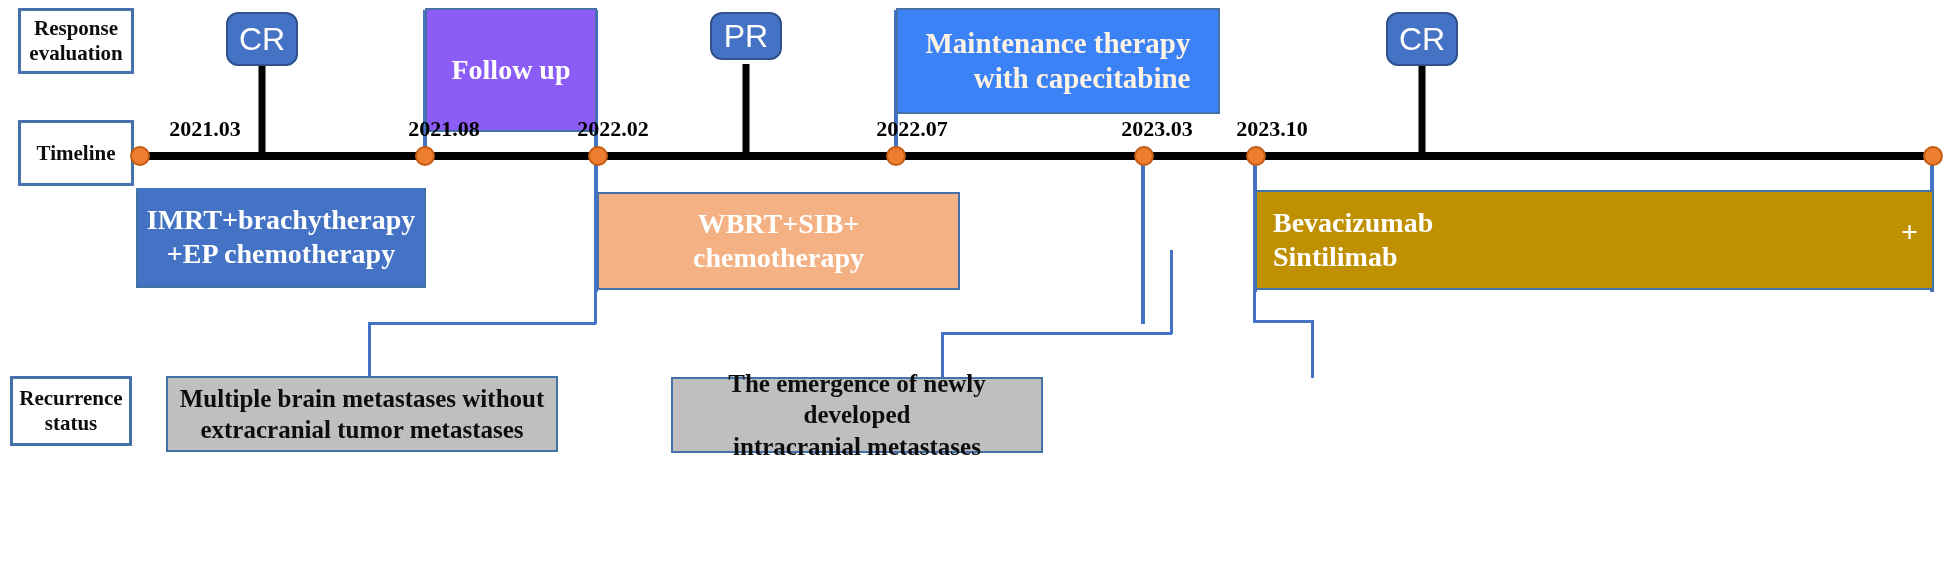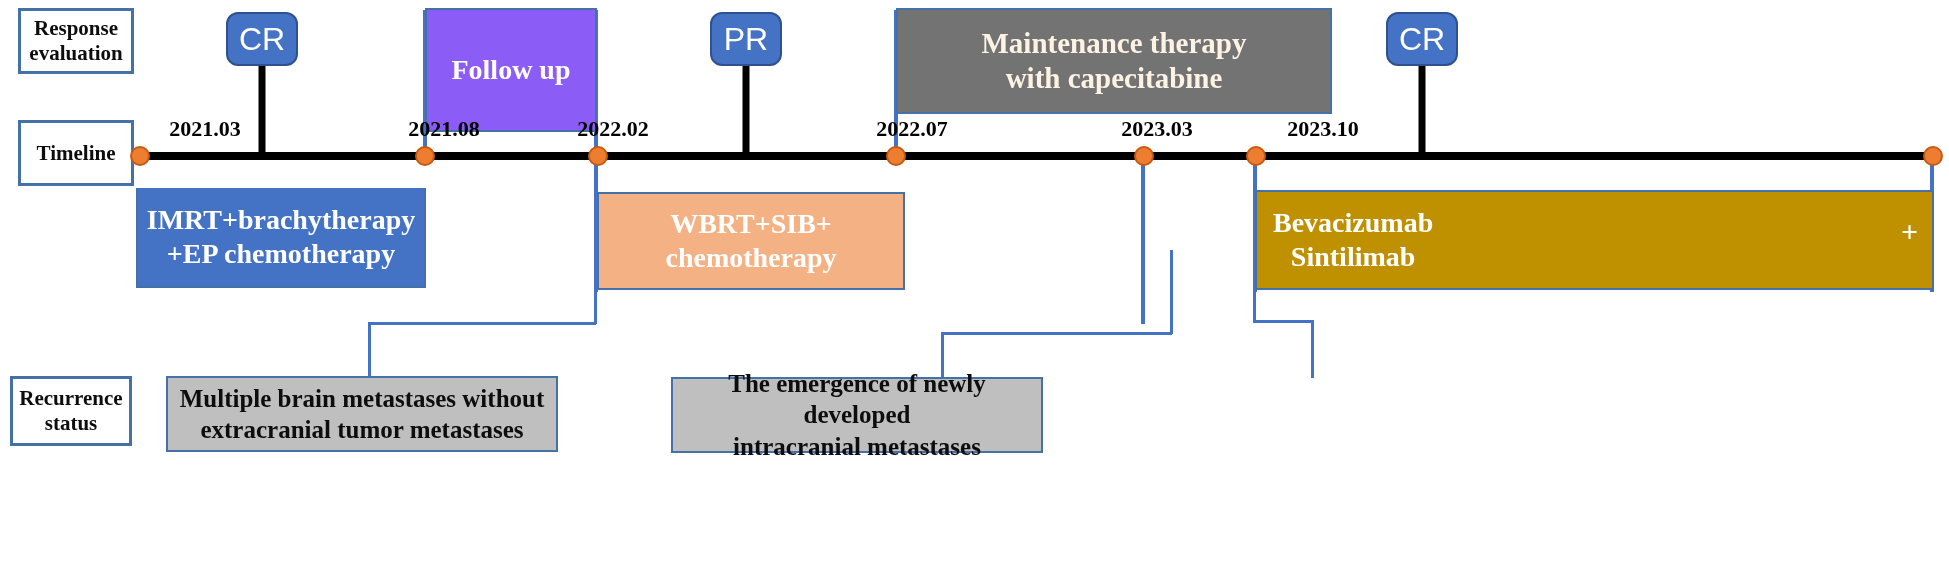--- a/index.html
+++ b/index.html
@@ -28,21 +28,21 @@
          background:#4472c4;border:2px solid #2f528f;border-radius:12px;
          color:#fff;font-family:"Liberation Sans",sans-serif;font-size:32px;
          display:flex;align-items:center;justify-content:center;
          box-sizing:border-box;}
   .badge-stem{position:absolute;width:7px;background:#000;transform:translateX(-50%);}
 
   .tbox{position:absolute;box-sizing:border-box;border:2px solid #4472a8;
         font-family:"Liberation Serif",serif;font-weight:bold;
         display:flex;align-items:center;justify-content:center;
         text-align:center;line-height:1.2;}
-  .tbox.leftal{justify-content:flex-start;text-align:center;}
+  .tbox.leftal{justify-content:flex-start;text-align:left;}
 
   .vline{position:absolute;width:4px;background:#4472c4;transform:translateX(-50%);}
 
   .rbox{position:absolute;box-sizing:border-box;border:2px solid #4472a8;
         background:#bfbfbf;color:#0d0d0d;
         font-family:"Liberation Serif",serif;font-weight:bold;font-size:25px;
         display:flex;align-items:center;justify-content:center;
         text-align:center;line-height:1.25;padding:4px 10px;}
 
   .conn{position:absolute;background:#4472c4;}
@@ -78,67 +78,67 @@
   <div class="vline" style="left:1255px;top:156px;height:136px;"></div>
   <div class="vline" style="left:1932px;top:156px;height:136px;"></div>
   <div class="vline" style="left:896px;top:10px;height:146px;"></div>
   <div class="vline" style="left:425px;top:10px;height:146px;"></div>
   <div class="vline" style="left:596px;top:10px;height:146px;"></div>
 
   <div class="tbox" style="left:425px;top:8px;width:172px;height:124px;background:#8b5cf6;color:#ffffff;font-size:28px;">
     <span>Follow up</span>
   </div>
 
-  <div class="tbox" style="left:896px;top:8px;width:436px;height:106px;background:#737373;color:#fdf2e3;font-size:29px;">
+  <div class="tbox" style="left:896px;top:8px;width:324px;height:106px;background:#3b82f6;color:#fdf2e3;font-size:29px;text-align:right;">
     <span>
       <span>Maintenance therapy</span><br>
       <span>with capecitabine</span>
     </span>
   </div>
 
   <div class="badge-stem" style="left:262px;top:64px;height:94px;"></div>
   <div class="badge" style="left:262px;top:12px;width:72px;height:54px;">
     <span>CR</span>
   </div>
 
   <div class="badge-stem" style="left:746px;top:64px;height:94px;"></div>
-  <div class="badge" style="left:746px;top:12px;width:72px;height:54px;">
+  <div class="badge" style="left:746px;top:12px;width:72px;height:48px;">
     <span>PR</span>
   </div>
 
   <div class="badge-stem" style="left:1422px;top:64px;height:94px;"></div>
   <div class="badge" style="left:1422px;top:12px;width:72px;height:54px;">
     <span>CR</span>
   </div>
 
   <div class="axis"></div>
 
   <div class="date" style="left:205px;top:116px;">2021.03</div>
   <div class="date" style="left:444px;top:116px;">2021.08</div>
   <div class="date" style="left:613px;top:116px;">2022.02</div>
   <div class="date" style="left:912px;top:116px;">2022.07</div>
   <div class="date" style="left:1157px;top:116px;">2023.03</div>
-  <div class="date" style="left:1323px;top:116px;text-align:right;">2023.10</div>
+  <div class="date" style="left:1272px;top:116px;text-align:right;">2023.10</div>
 
   <div class="node" style="left:140px;top:156px;"></div>
   <div class="node" style="left:425px;top:156px;"></div>
   <div class="node" style="left:598px;top:156px;"></div>
   <div class="node" style="left:896px;top:156px;"></div>
   <div class="node" style="left:1144px;top:156px;"></div>
   <div class="node" style="left:1256px;top:156px;"></div>
   <div class="node" style="left:1933px;top:156px;"></div>
 
   <div class="tbox" style="left:136px;top:188px;width:290px;height:100px;background:#4472c4;color:#ffffff;font-size:28px;border-top:none;">
     <span>
       <span>IMRT+brachytherapy</span><br>
       <span>+EP chemotherapy</span>
     </span>
   </div>
 
-  <div class="tbox" style="left:597px;top:192px;width:308px;height:98px;background:#f4b183;color:#ffffff;font-size:28px;">
+  <div class="tbox" style="left:597px;top:192px;width:363px;height:98px;background:#f4b183;color:#ffffff;font-size:28px;">
     <span>
       <span>WBRT+SIB+</span><br>
       <span>chemotherapy</span>
     </span>
   </div>
 
   <div class="tbox leftal" style="left:1255px;top:190px;width:679px;height:100px;background:#bf9000;color:#ffffff;font-size:28px;padding-left:16px;">
     <span>
       <span>Bevacizumab</span><br>
       <span>Sintilimab</span>

